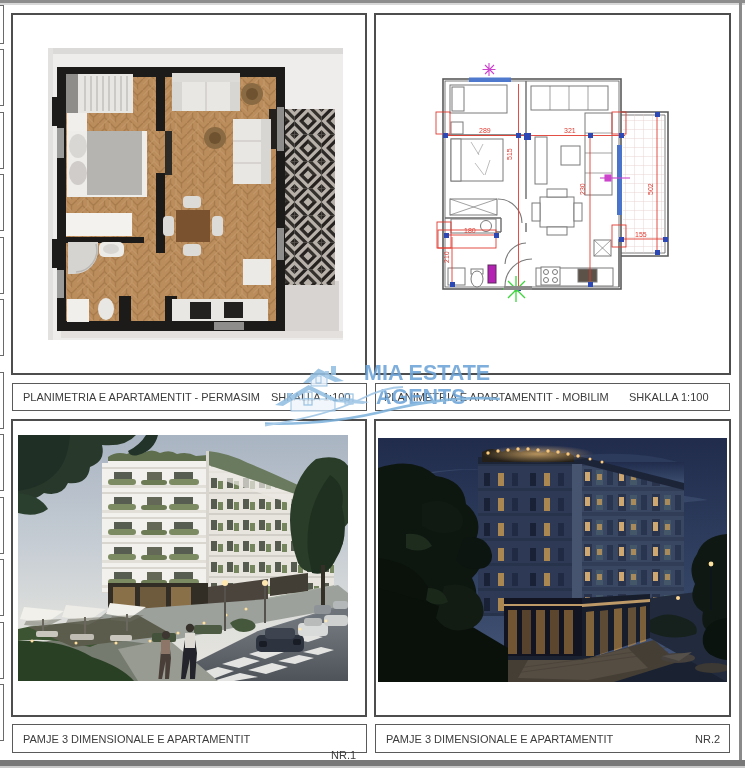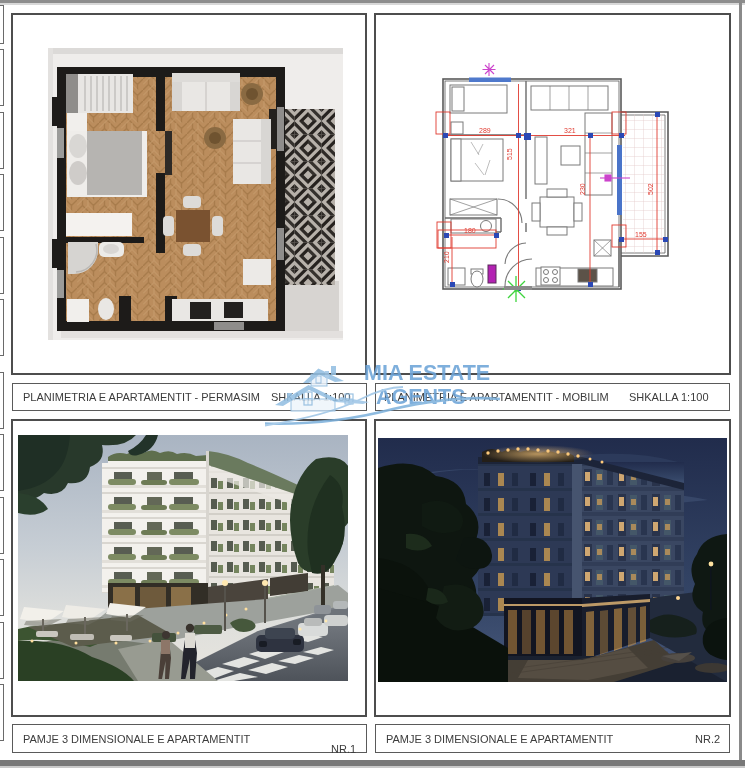--- a/index.html
+++ b/index.html
@@ -48,21 +48,21 @@
   <span class="abs" style="left:8px;top:7px;">PLANIMETRIA E APARTAMENTIT - MOBILIM</span>
   <span class="abs" style="left:253px;top:7px;">SHKALLA 1:100</span>
 </div>
 
 <div class="frame" style="left:11px;top:419px;width:356px;height:298px;"></div>
 
 <div class="frame" style="left:374px;top:419px;width:357px;height:298px;"></div>
 
 <div class="lbox" style="left:12px;top:724px;width:355px;height:29px;">
   <span class="abs" style="left:10px;top:8px;">PAMJE 3 DIMENSIONALE E APARTAMENTIT</span>
-  <span class="abs" style="left:318px;top:18px;">NR.1</span>
+  <span class="abs" style="left:318px;top:24px;">NR.1</span>
 </div>
 
 <div class="lbox" style="left:375px;top:724px;width:355px;height:29px;">
   <span class="abs" style="left:10px;top:8px;">PAMJE 3 DIMENSIONALE E APARTAMENTIT</span>
   <span class="abs" style="left:319px;top:8px;">NR.2</span>
 </div>
 
 <svg class="abs" style="left:11px;top:13px;" width="356" height="362" viewBox="0 0 356 362">
 <defs>
 <pattern id="wood" width="22" height="11" patternUnits="userSpaceOnUse">

